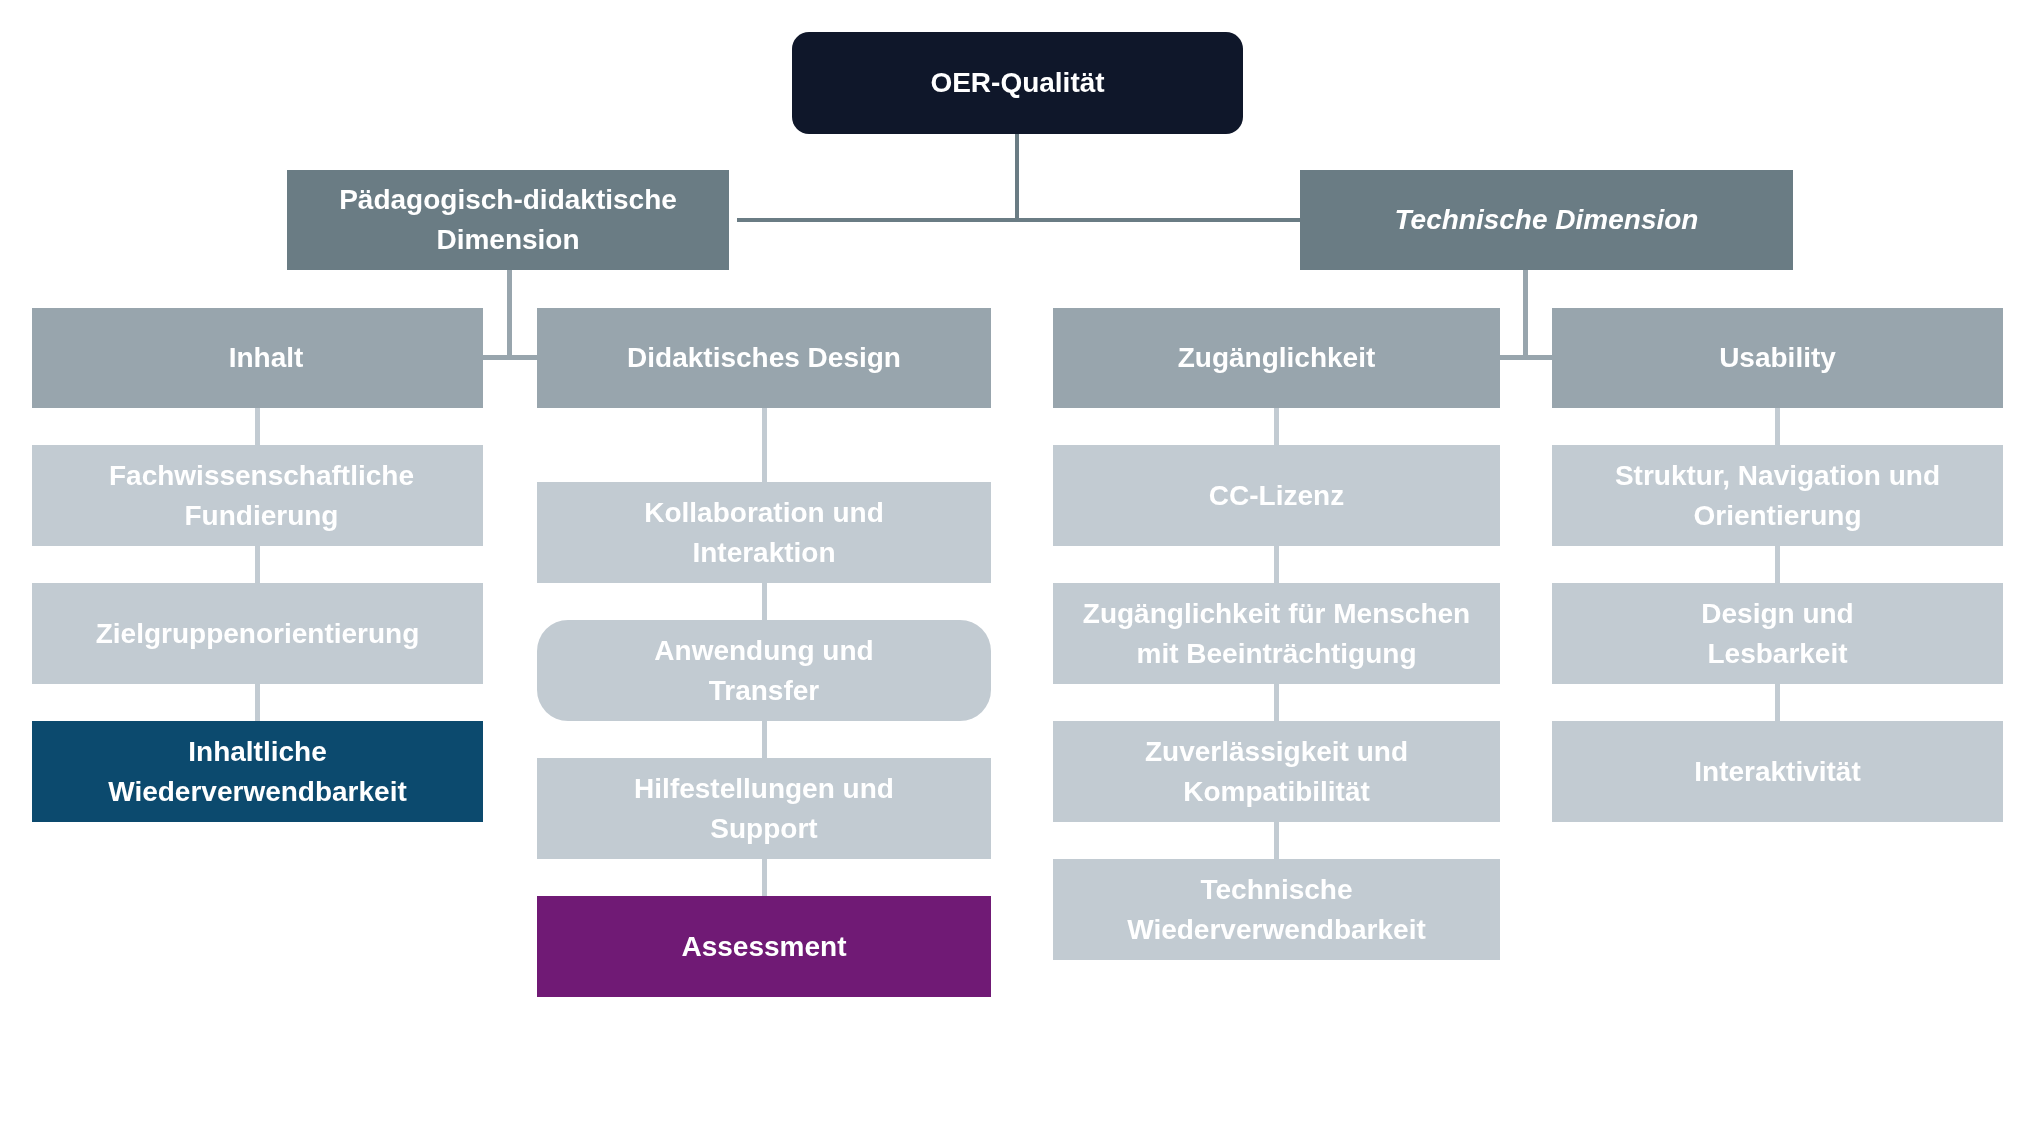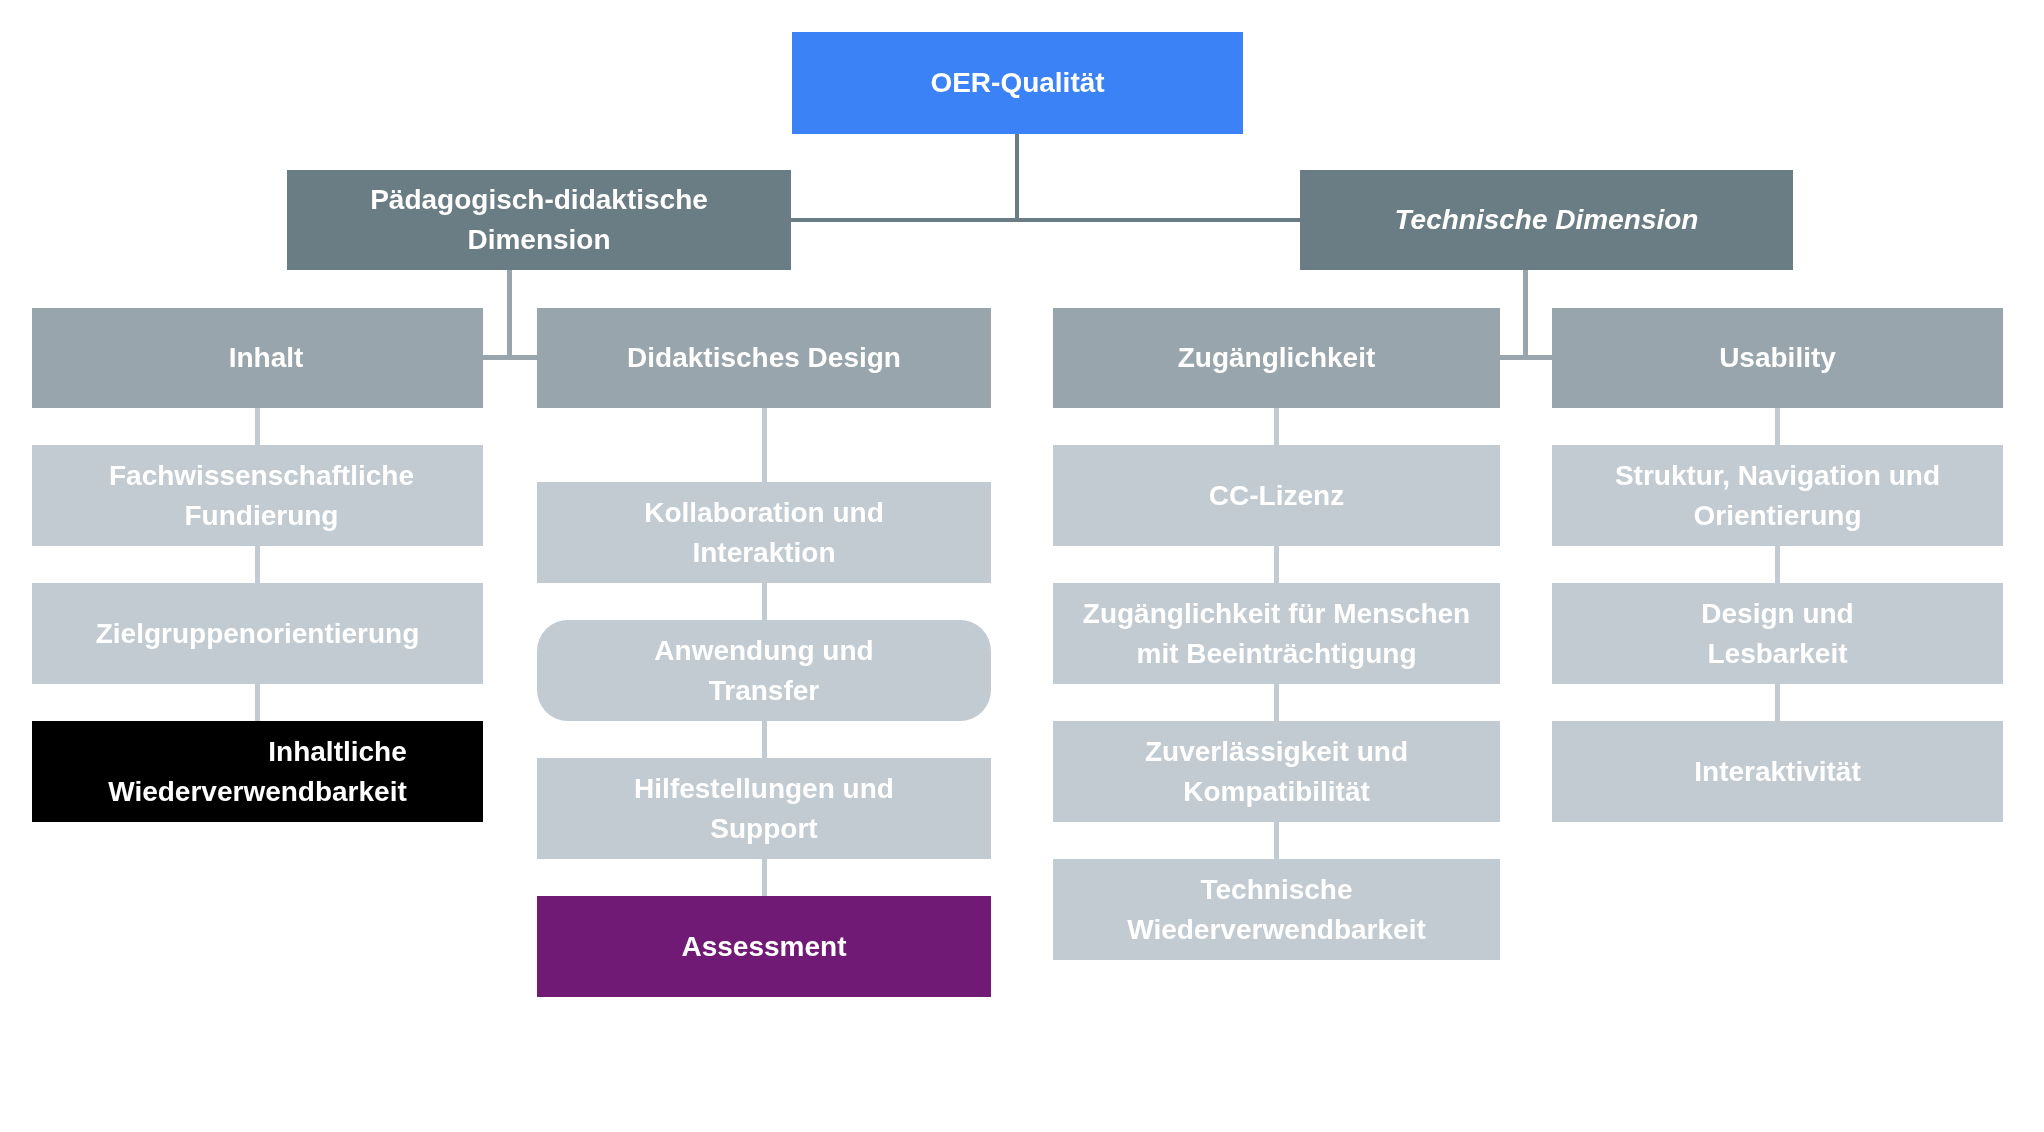--- a/index.html
+++ b/index.html
@@ -36,43 +36,43 @@
   .col .box { position: relative; width: 100%; left: auto; top: auto; }
   .col .cat  { height: 100px; }
   .col .item { height: 101px; }
   .col .vlink { width: 5px; height: 37px; }
 </style>
 </head>
 <body>
 
 <div class="canvas">
 
-  <div class="box" style="left: 792px; top: 32px; width: 451px; height: 102px; background-color: #3b82f6;">OER-Qualität</div>
+  <div class="box" style="left: 792px; top: 32px; width: 451px; height: 102px; background-color: #0f172a; border-radius: 17px;">OER-Qualität</div>
 
   <div class="connector" style="left: 1015px; top: 134px; width: 4px; height: 86px; background-color: rgb(106, 124, 132);"></div>
   <div class="connector" style="left: 737px; top: 218px; width: 563px; height: 4px; background-color: rgb(106, 124, 132);"></div>
 
-  <div class="box" style="left: 287px; top: 170px; width: 504px; height: 100px; background-color: rgb(106, 124, 132);">Pädagogisch-didaktische
+  <div class="box" style="left: 287px; top: 170px; width: 442px; height: 100px; background-color: rgb(106, 124, 132);">Pädagogisch-didaktische
 Dimension</div>
   <div class="box" style="left: 1300px; top: 170px; width: 493px; height: 100px; background-color: rgb(106, 124, 132); font-style: italic;">Technische Dimension</div>
 
   <div class="connector" style="left: 507px; top: 270px; width: 5px; height: 88px; background-color: rgb(152, 165, 173);"></div>
   <div class="connector" style="left: 483px; top: 355px; width: 54px; height: 5px; background-color: rgb(152, 165, 173);"></div>
   <div class="connector" style="left: 1523px; top: 270px; width: 5px; height: 88px; background-color: rgb(152, 165, 173);"></div>
   <div class="connector" style="left: 1500px; top: 355px; width: 52px; height: 5px; background-color: rgb(152, 165, 173);"></div>
 
   <div class="col" style="left:32px; width:451px;">
     <div class="box cat" style="background-color: rgb(152, 165, 173); padding-left: 29px;">Inhalt</div>
     <div class="vlink" style="background-color: rgb(194, 203, 210);"></div>
     <div class="box item" style="background-color: rgb(194, 203, 210); padding-left: 20px;">Fachwissenschaftliche
 Fundierung</div>
     <div class="vlink" style="background-color: rgb(194, 203, 210);"></div>
     <div class="box item" style="background-color: rgb(194, 203, 210);">Zielgruppenorientierung</div>
     <div class="vlink" style="background-color: rgb(194, 203, 210);"></div>
-    <div class="box item" style="background-color: #000000; text-align: right;">Inhaltliche
+    <div class="box item" style="background-color: #0c4a6e;">Inhaltliche
 Wiederverwendbarkeit</div>
   </div>
 
   <div class="col" style="left:537px; width:454px;">
     <div class="box cat" style="background-color: rgb(152, 165, 173);">Didaktisches Design</div>
     <div class="vlink" style="background-color: rgb(194, 203, 210);"></div>
     <div class="vlink" style="background-color: rgb(194, 203, 210);"></div>
     <div class="box item" style="background-color: rgb(194, 203, 210);">Kollaboration und
 Interaktion</div>
     <div class="vlink" style="background-color: rgb(194, 203, 210);"></div>

